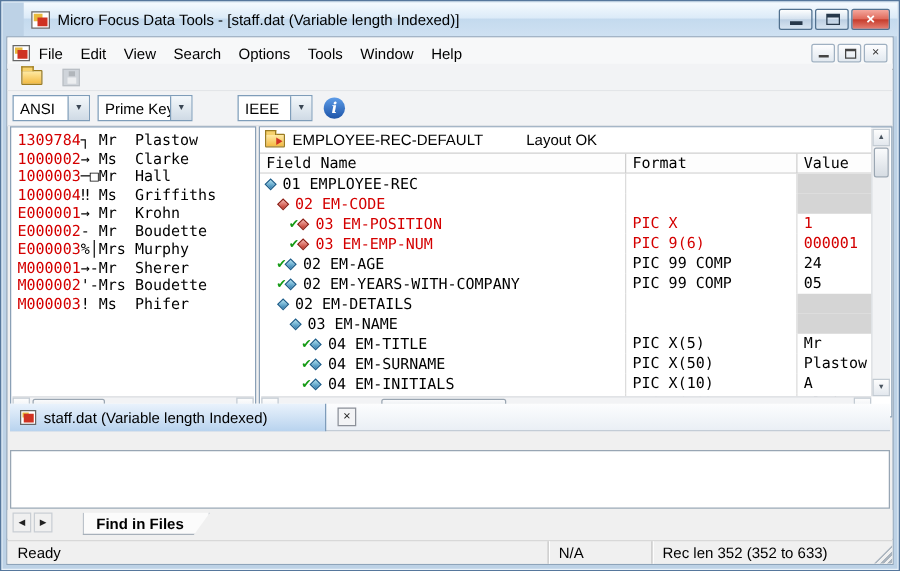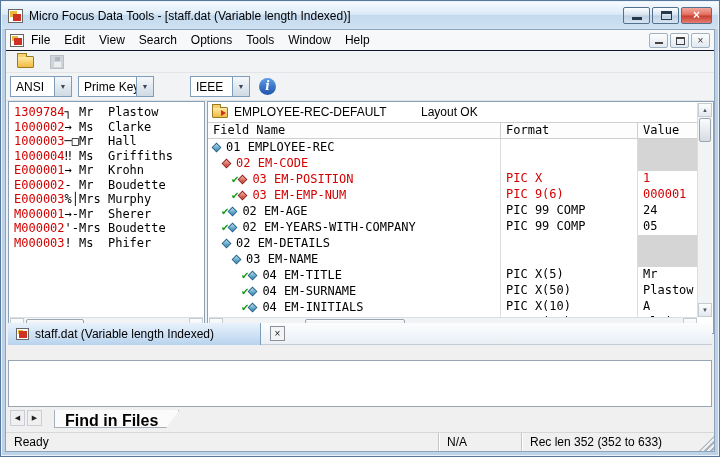--- a/index.html
+++ b/index.html
@@ -1,38 +1,38 @@
 <!DOCTYPE html>
 <html><head>
 <meta charset="utf-8">
 <style>
   * { margin:0; padding:0; box-sizing:border-box; cursor:default; }
   html,body { background:#9aa5b1; font-family:"Liberation Sans",sans-serif; }
   .window { position:relative; width:720px; height:457px; background:#bdd2e6;
             border:1px solid #56779c; box-shadow:inset 0 0 0 1px #e9f2fa; overflow:hidden; }
 
   
-  .titlebar { position:absolute; left:1px; top:1px; right:1px; height:27px; padding:0 6px;
+  .titlebar { position:absolute; left:18px; top:1px; right:1px; height:27px; padding:0 6px;
               display:flex; align-items:center;
               background:linear-gradient(#f5fafe 0%,#dcebf8 45%,#c4daee 50%,#cfe1f2 100%); }
   .title-text { font-size:12px; color:#000; margin-left:6px; white-space:nowrap; }
   .win-controls { margin-left:auto; display:flex; gap:2px; }
   .win-btn { position:relative; width:27px; height:17px; border:1px solid #51718f; border-radius:2px;
              background:linear-gradient(#fdfefe,#d5e2ef 48%,#bccfe2 52%,#d8e5f1); }
   .win-btn.close { width:31px; background:linear-gradient(#f4a79d,#e06a5b 48%,#c63c2c 52%,#e57f73);
                    color:#fff; font-weight:bold; font-size:12px; text-align:center; line-height:15px; }
   .g-min { position:absolute; left:8px; bottom:3px; width:10px; height:3px; background:#26384a; }
   .g-max { position:absolute; left:8px; top:3px; width:11px; height:9px; border:1px solid #26384a; border-top:3px solid #26384a; }
 
   
   .client { position:absolute; left:4px; top:28px; right:4px; bottom:4px; background:#f0f0f0;
             border:1px solid #8ea4ba; font-size:12px; }
 
   .menubar { position:absolute; left:0; top:0; right:0; height:26px; background:#f7f8f9;
-             border-bottom:6px solid #0f172a; display:flex; align-items:center; padding:0 4px; }
+             border-bottom:1px solid #0f172a; display:flex; align-items:center; padding:0 4px; }
   .menu-items { display:flex; }
   .menu-item { padding:2px 7px; font-size:12px; color:#000; }
   .mdi-controls { margin-left:auto; display:flex; gap:2px; }
   .mdi-btn { position:relative; width:19px; height:15px; border:1px solid #9fb0c1; border-radius:2px;
              background:linear-gradient(#fdfdfe,#e2e9f0); font-size:10px; color:#333;
              text-align:center; line-height:13px; }
   .mdi-btn .g-min { left:5px; bottom:3px; width:8px; height:2px; background:#444; }
   .g-restore { position:absolute; left:5px; top:3px; width:9px; height:8px; border:1px solid #444; border-top:2px solid #444; }
 
   .toolbar { position:absolute; left:0; top:21px; right:0; height:22px; background:#f2f3f5;
@@ -122,22 +122,22 @@
   .tab-close { width:15px; height:15px; margin-left:9px; border:1px solid #8b9099; background:#f3f4f6;
                font-size:10px; color:#222; text-align:center; line-height:13px; }
 
   
   .output { position:absolute; left:2px; right:2px; top:330px; height:47px; background:#fff; border:1px solid #98a6b4; }
 
   .bottomtabs { position:absolute; left:0; right:0; top:378px; height:23px; background:#f0f0f0;
                 display:flex; align-items:flex-start; padding:2px 0 0 4px; }
   .bt-arrow { width:15px; height:16px; background:#f0f0f0; border:1px solid #c9ced4; color:#222;
               font-size:7px; display:flex; align-items:center; justify-content:center; margin-right:2px; }
-  .bt-tab { margin-left:10px; height:18px; padding:2px 20px 0 10px; background:#fbfbfb;
-            border:1px solid #a7b0ba; border-top:none; font-weight:bold; font-size:16px;
+  .bt-tab { margin-left:22px; height:18px; padding:2px 20px 0 10px; background:#fbfbfb;
+            border:1px solid #a7b0ba; border-top:none; font-weight:bold; font-size:12px;
             clip-path:polygon(0 0,100% 0,calc(100% - 13px) 100%,0 100%); }
 
   
   .statusbar { position:absolute; left:0; right:0; top:402px; bottom:0; background:#f0f0f0;
                border-top:1px solid #d8d8d8; display:flex; align-items:center; font-size:12px; }
   .sb-msg { flex:1; padding-left:8px; }
   .sb-panel { height:100%; display:flex; align-items:center; padding:0 8px;
               border-left:1px solid #c6c6c6; box-shadow:inset 1px 0 0 #ffffff; }
   .sb-panel.p2 { width:83px; }
   .sb-panel.p3 { width:178px; }

